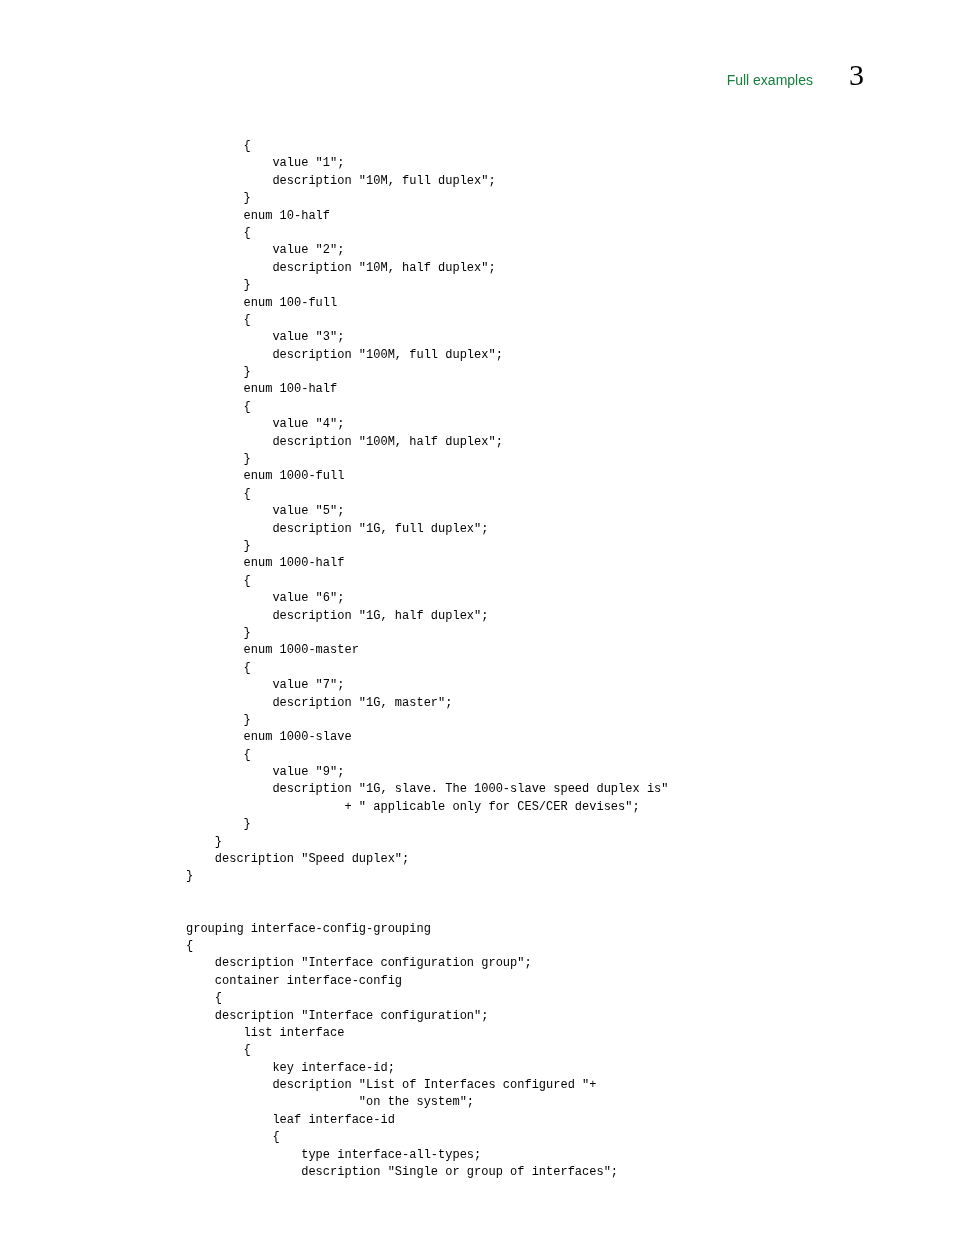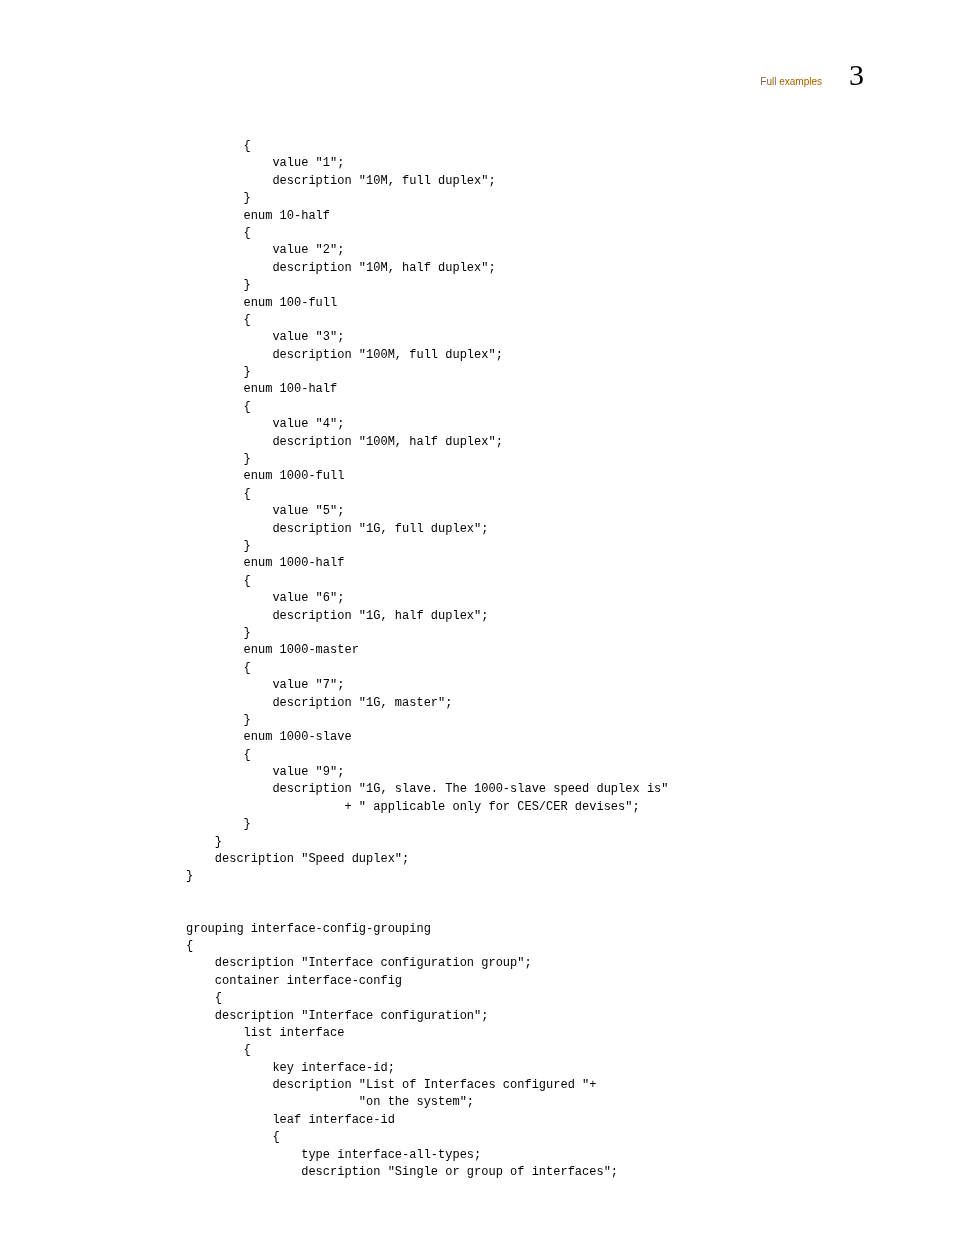--- a/index.html
+++ b/index.html
@@ -17,23 +17,23 @@
     box-sizing: border-box;
     position: relative;
   }
   .header {
     display: flex;
     justify-content: flex-end;
     align-items: baseline;
     margin-bottom: 48px;
   }
   .header-title {
-    font-size: 10px;
-    color: #a16207;
-    margin-right: 27px;
+    font-size: 14px;
+    color: #15803d;
+    margin-right: 36px;
   }
   .header-number {
     font-family: Georgia, "Times New Roman", serif;
     font-size: 30px;
     line-height: 1;
     color: #000;
   }
   pre.code {
     font-family: "Courier New", Courier, monospace;
     font-size: 12px;

